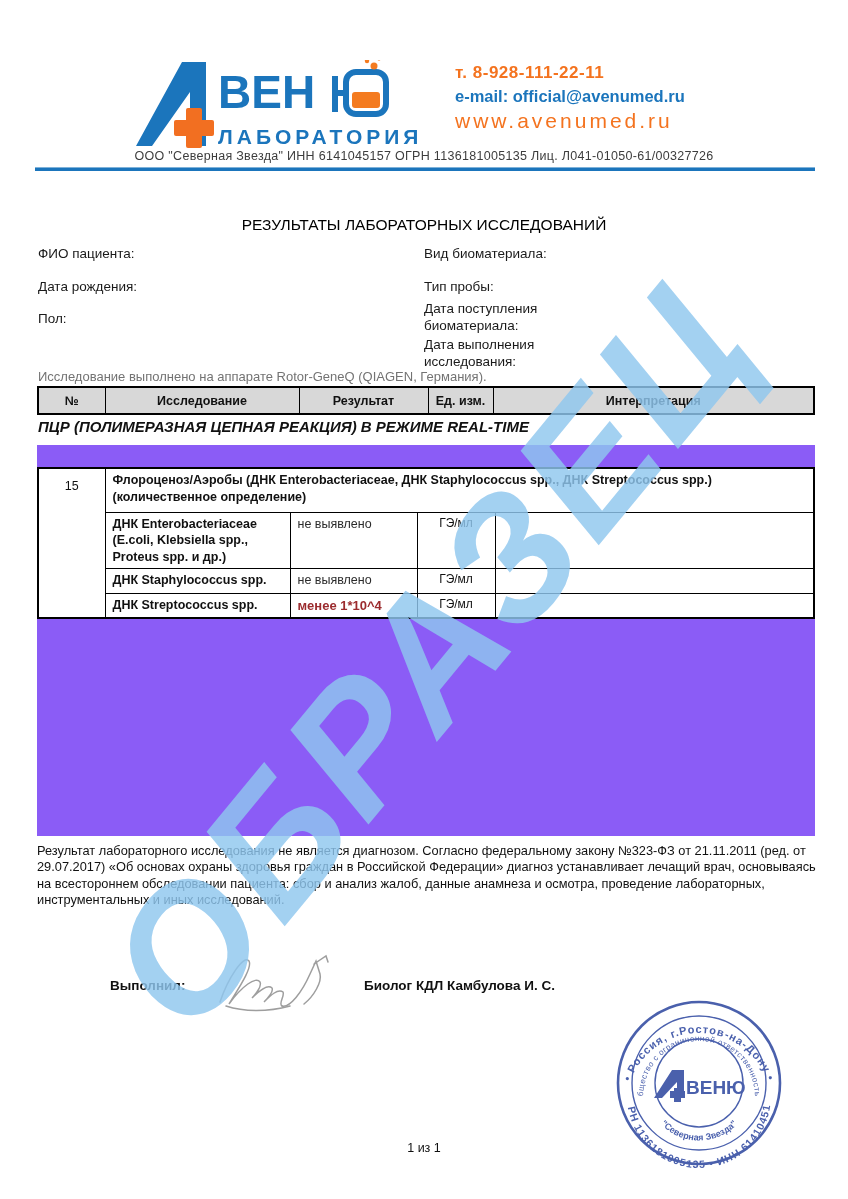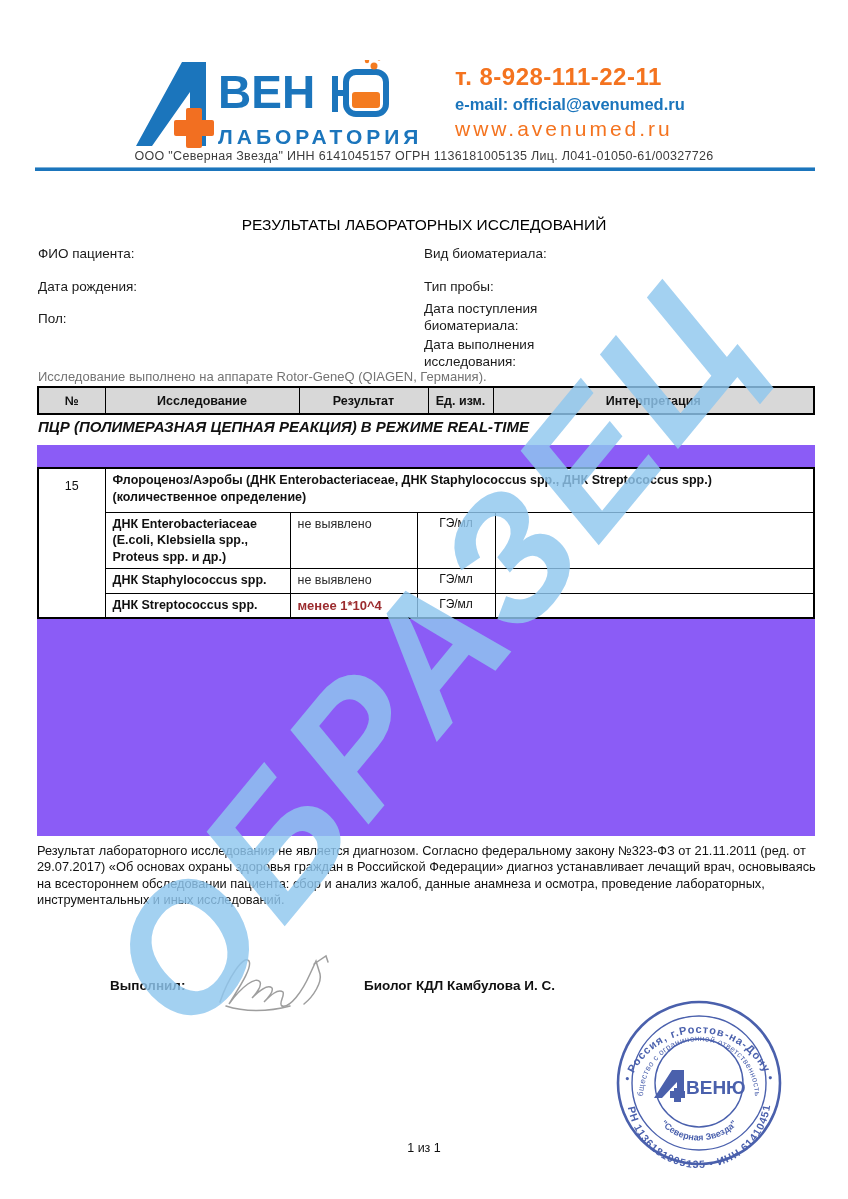--- a/index.html
+++ b/index.html
@@ -3,21 +3,21 @@
 <meta charset="utf-8">
 <style>
   * { margin:0; padding:0; box-sizing:border-box; }
   html,body { background:#ffffff; }
   body { font-family:"Liberation Sans", sans-serif; color:#111; }
   .page { position:relative; width:848px; height:1199px; background:#fff; overflow:hidden; }
 
   
   .logo-svg { position:absolute; left:136px; top:60px; }
   .contact { position:absolute; left:455px; top:63px; width:300px; }
-  .contact .phone { font-size:24px; font-weight:bold; color:#F4731F; letter-spacing:0.5px; }
+  .contact .phone { font-size:17px; font-weight:bold; color:#F4731F; letter-spacing:0.5px; }
   .contact .email { font-size:16.5px; font-weight:bold; color:#1B75BC; margin-top:4px; }
   .contact .web   { font-size:21px; color:#F4731F; letter-spacing:3px; margin-top:3px; }
   .company-line { position:absolute; left:0; top:149px; width:100%; text-align:center;
                   font-size:12.5px; color:#3d3d3d; letter-spacing:0.3px; }
   .blue-rule { position:absolute; left:35px; top:167px; width:780px; height:4px;
                background:#1B75BC; border-top:1px solid #7FB2D9; }
 
   
   .doc-title { position:absolute; left:0; top:216px; width:100%; text-align:center;
                font-size:15.5px; font-weight:normal; color:#000; }

